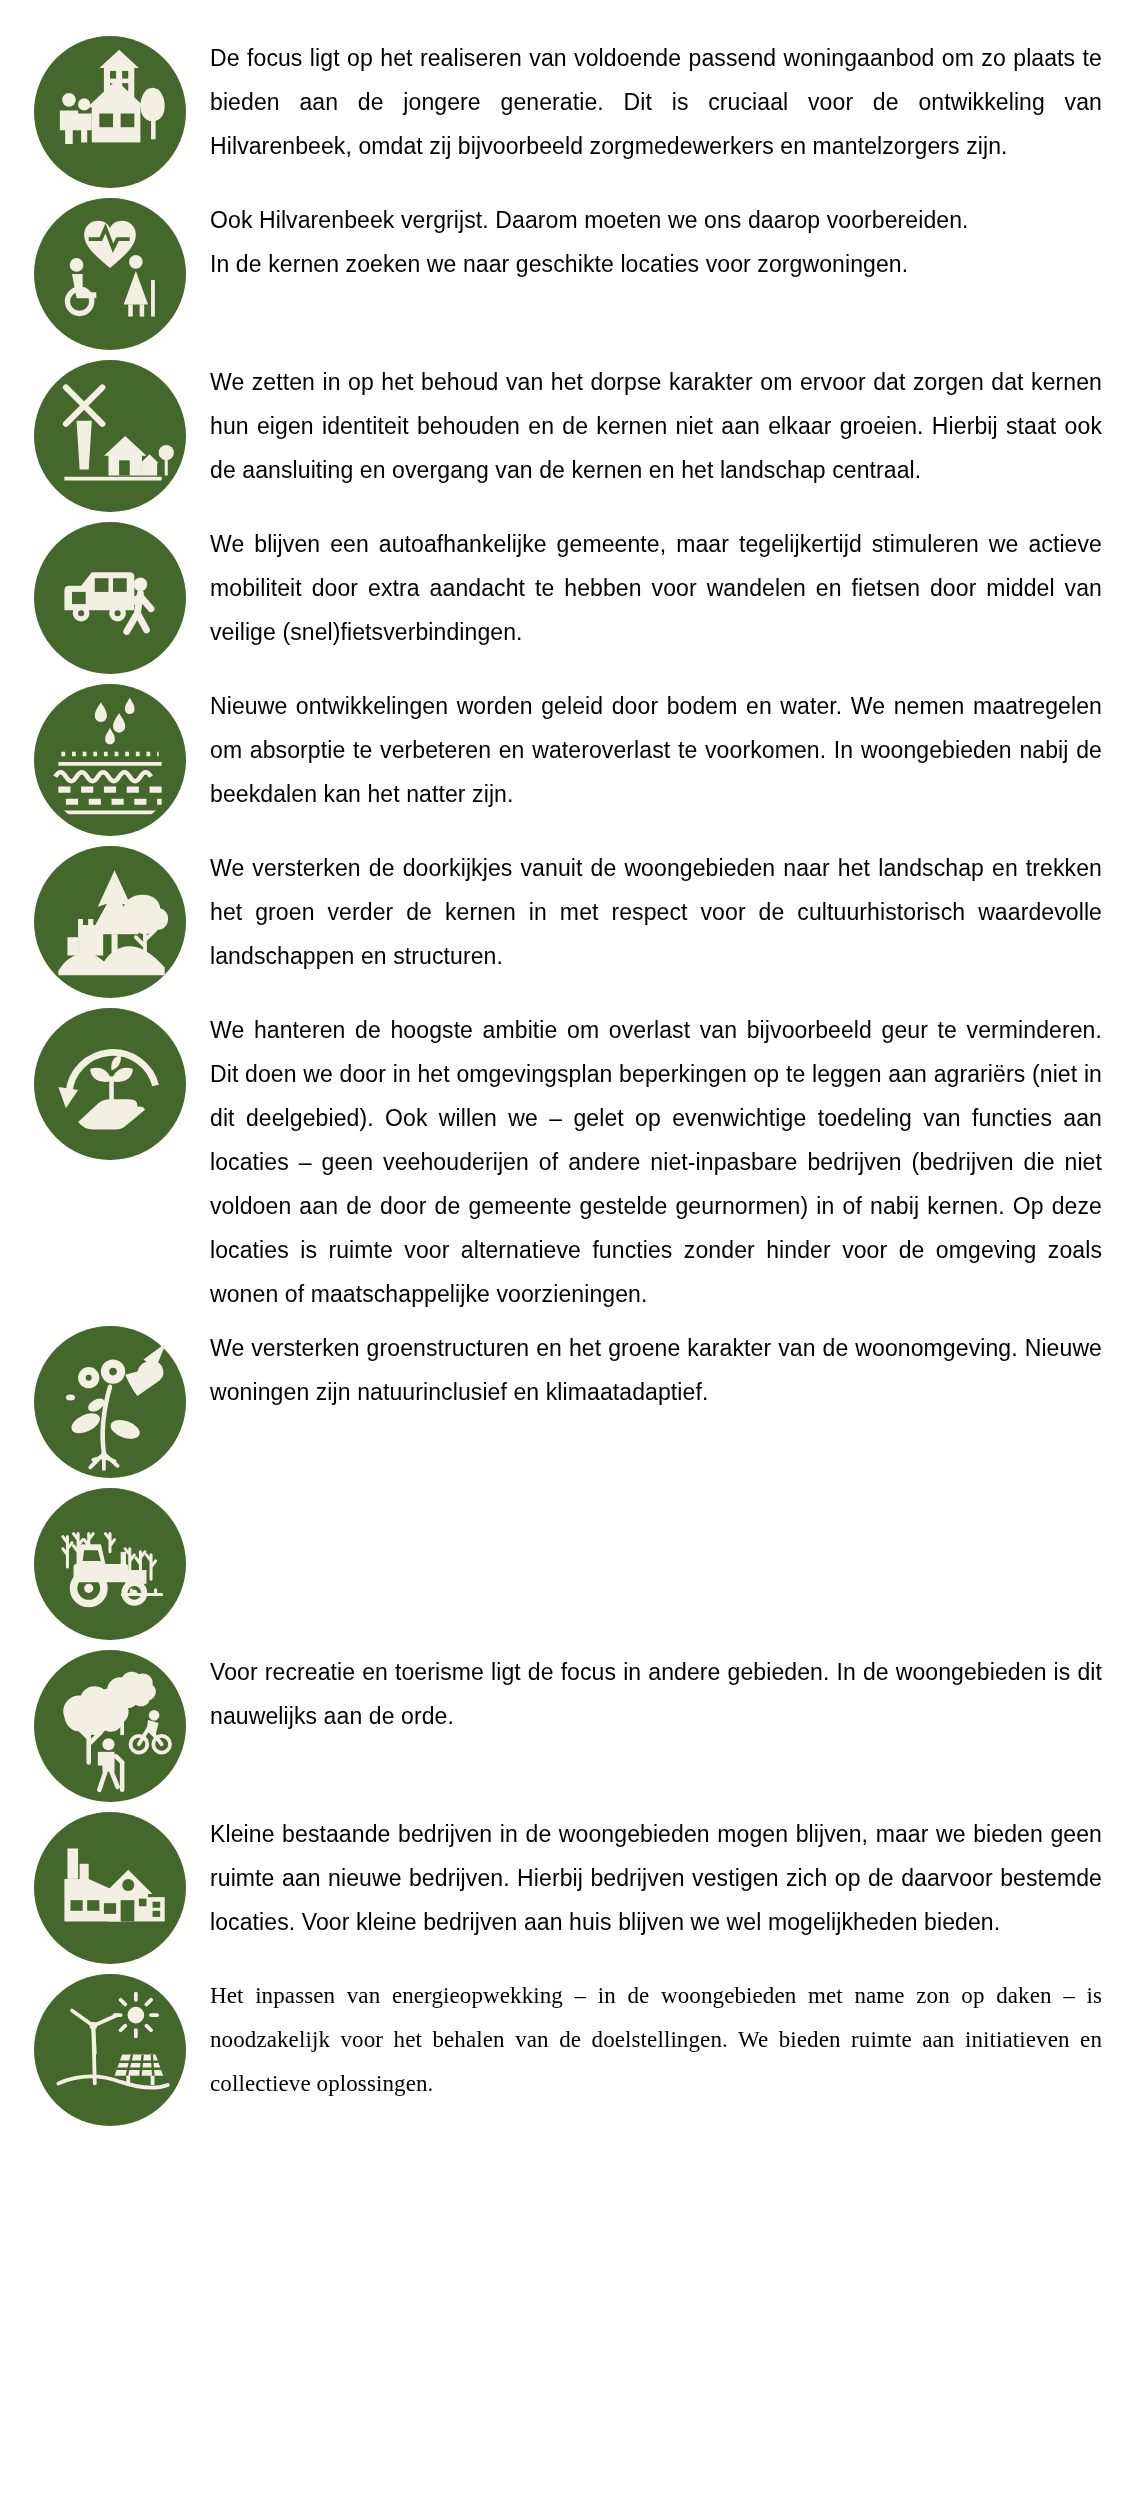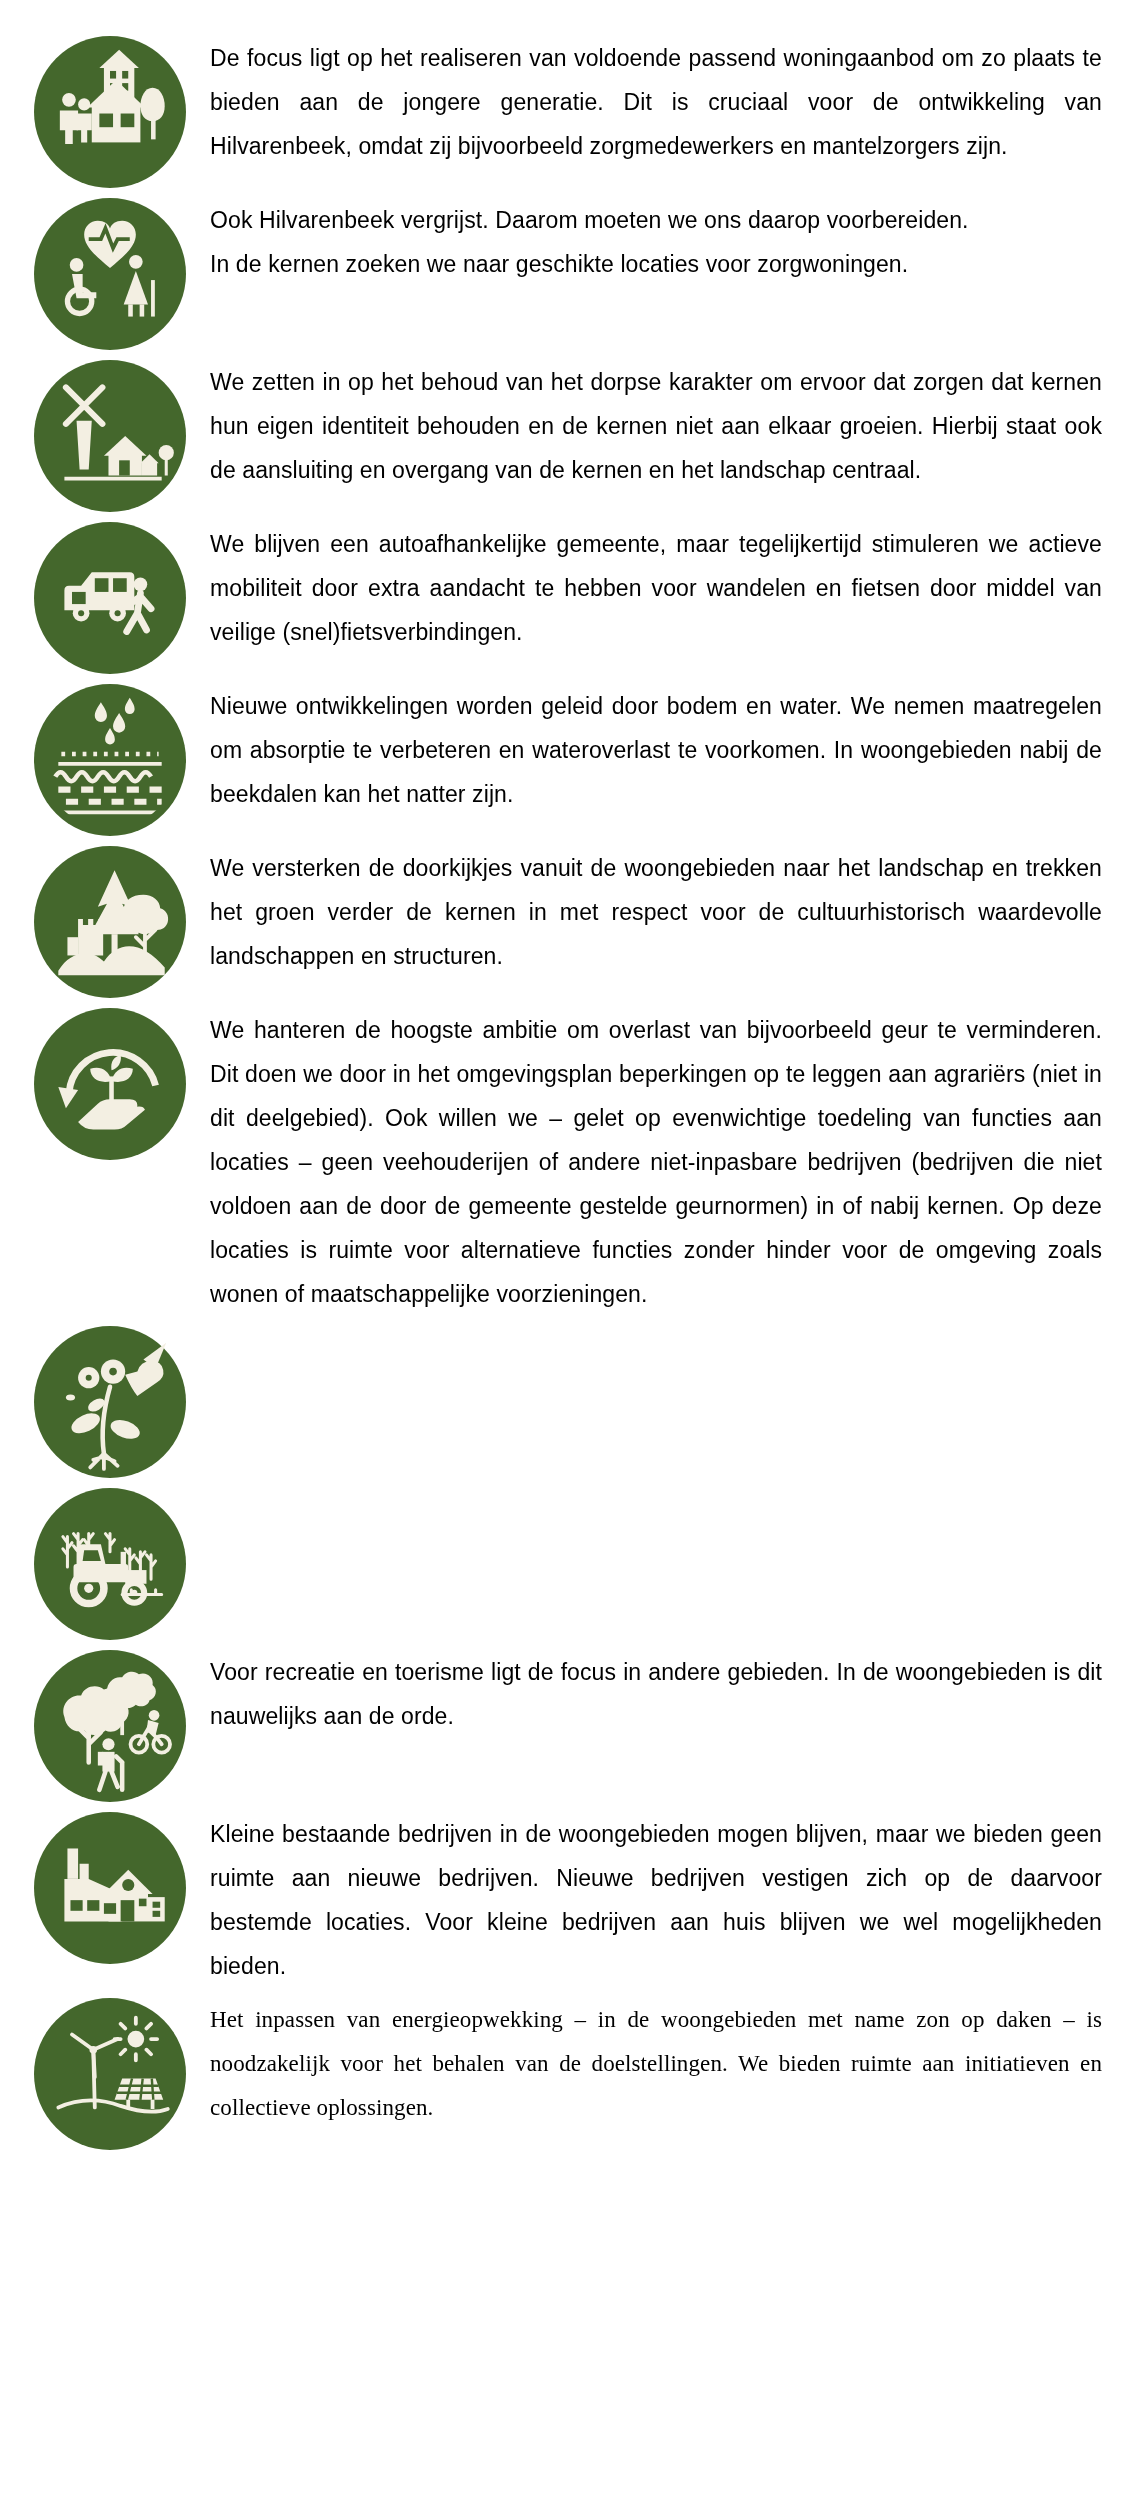--- a/index.html
+++ b/index.html
@@ -243,20 +243,21 @@
           <circle cx="36" cy="34" r="7"></circle>
           <circle cx="52" cy="30" r="8"></circle>
           <ellipse cx="24" cy="47" rx="3" ry="2"></ellipse>
           <path d="M60,32 l8,-2 q2,-7 9,-7 q7,0 8,6 q1,5 -4,8 l-13,9 q-4,-5 -8,-14 z"></path>
           <polygon points="72,22 87,11 80,28"></polygon>
         </g>
         <circle class="cg" cx="36" cy="34" r="2"></circle>
         <circle class="cg" cx="52" cy="30" r="2.5"></circle>
       </svg>
     </div>
+    <div class="item-text">We versterken groenstructuren en het groene karakter van de woonomgeving. Nieuwe woningen zijn natuurinclusief en klimaatadaptief.</div>
   </div>
 
   <div class="row">
     <div class="icon-wrap">
       <svg viewBox="0 0 100 100">
         <circle class="bg" cx="50" cy="50" r="50"></circle>
         <g class="fgs" stroke-width="2" stroke-linecap="round">
           <path d="M22,52 V32 M22,36 l-3,-4 M22,40 l3,-4 M22,44 l-3,-4"></path>
           <path d="M29,52 V30 M29,34 l-3,-4 M29,38 l3,-4 M29,42 l-3,-4"></path>
           <path d="M36,50 V30 M36,34 l3,-4 M36,38 l-3,-4"></path>
@@ -325,21 +326,21 @@
           <rect x="35" y="58" width="8" height="7"></rect>
           <rect x="46" y="60" width="8" height="7"></rect>
           <circle cx="62" cy="48" r="4"></circle>
           <rect x="57" y="58" width="9" height="14"></rect>
           <rect x="69" y="57" width="5" height="5"></rect>
           <rect x="78" y="59" width="5" height="4"></rect>
           <rect x="78" y="65" width="5" height="4"></rect>
         </g>
       </svg>
     </div>
-    <div class="item-text">Kleine bestaande bedrijven in de woongebieden mogen blijven, maar we bieden geen ruimte aan nieuwe bedrijven. Nieuwe bedrijven vestigen zich op de daarvoor bestemde locaties. Voor kleine bedrijven aan huis blijven we wel mogelijkheden bieden.</div>
+    <div class="item-text">Kleine bestaande bedrijven in de woongebieden mogen blijven, maar we bieden geen ruimte aan nieuwe bedrijven. Hierbij bedrijven vestigen zich op de daarvoor bestemde locaties. Voor kleine bedrijven aan huis blijven we wel mogelijkheden bieden.</div>
   </div>
 
   <div class="row">
     <div class="icon-wrap">
       <svg viewBox="0 0 100 100">
         <circle class="bg" cx="50" cy="50" r="50"></circle>
         <g class="fgs" stroke-width="2.5" stroke-linecap="round">
           <path d="M39,35 L40,72"></path>
           <path d="M39,34 L25,24 M39,34 L55,27 M39,34 L40,52"></path>
           <path d="M16,72 C32,65 46,67 57,71 C69,75 80,76 88,73"></path>

